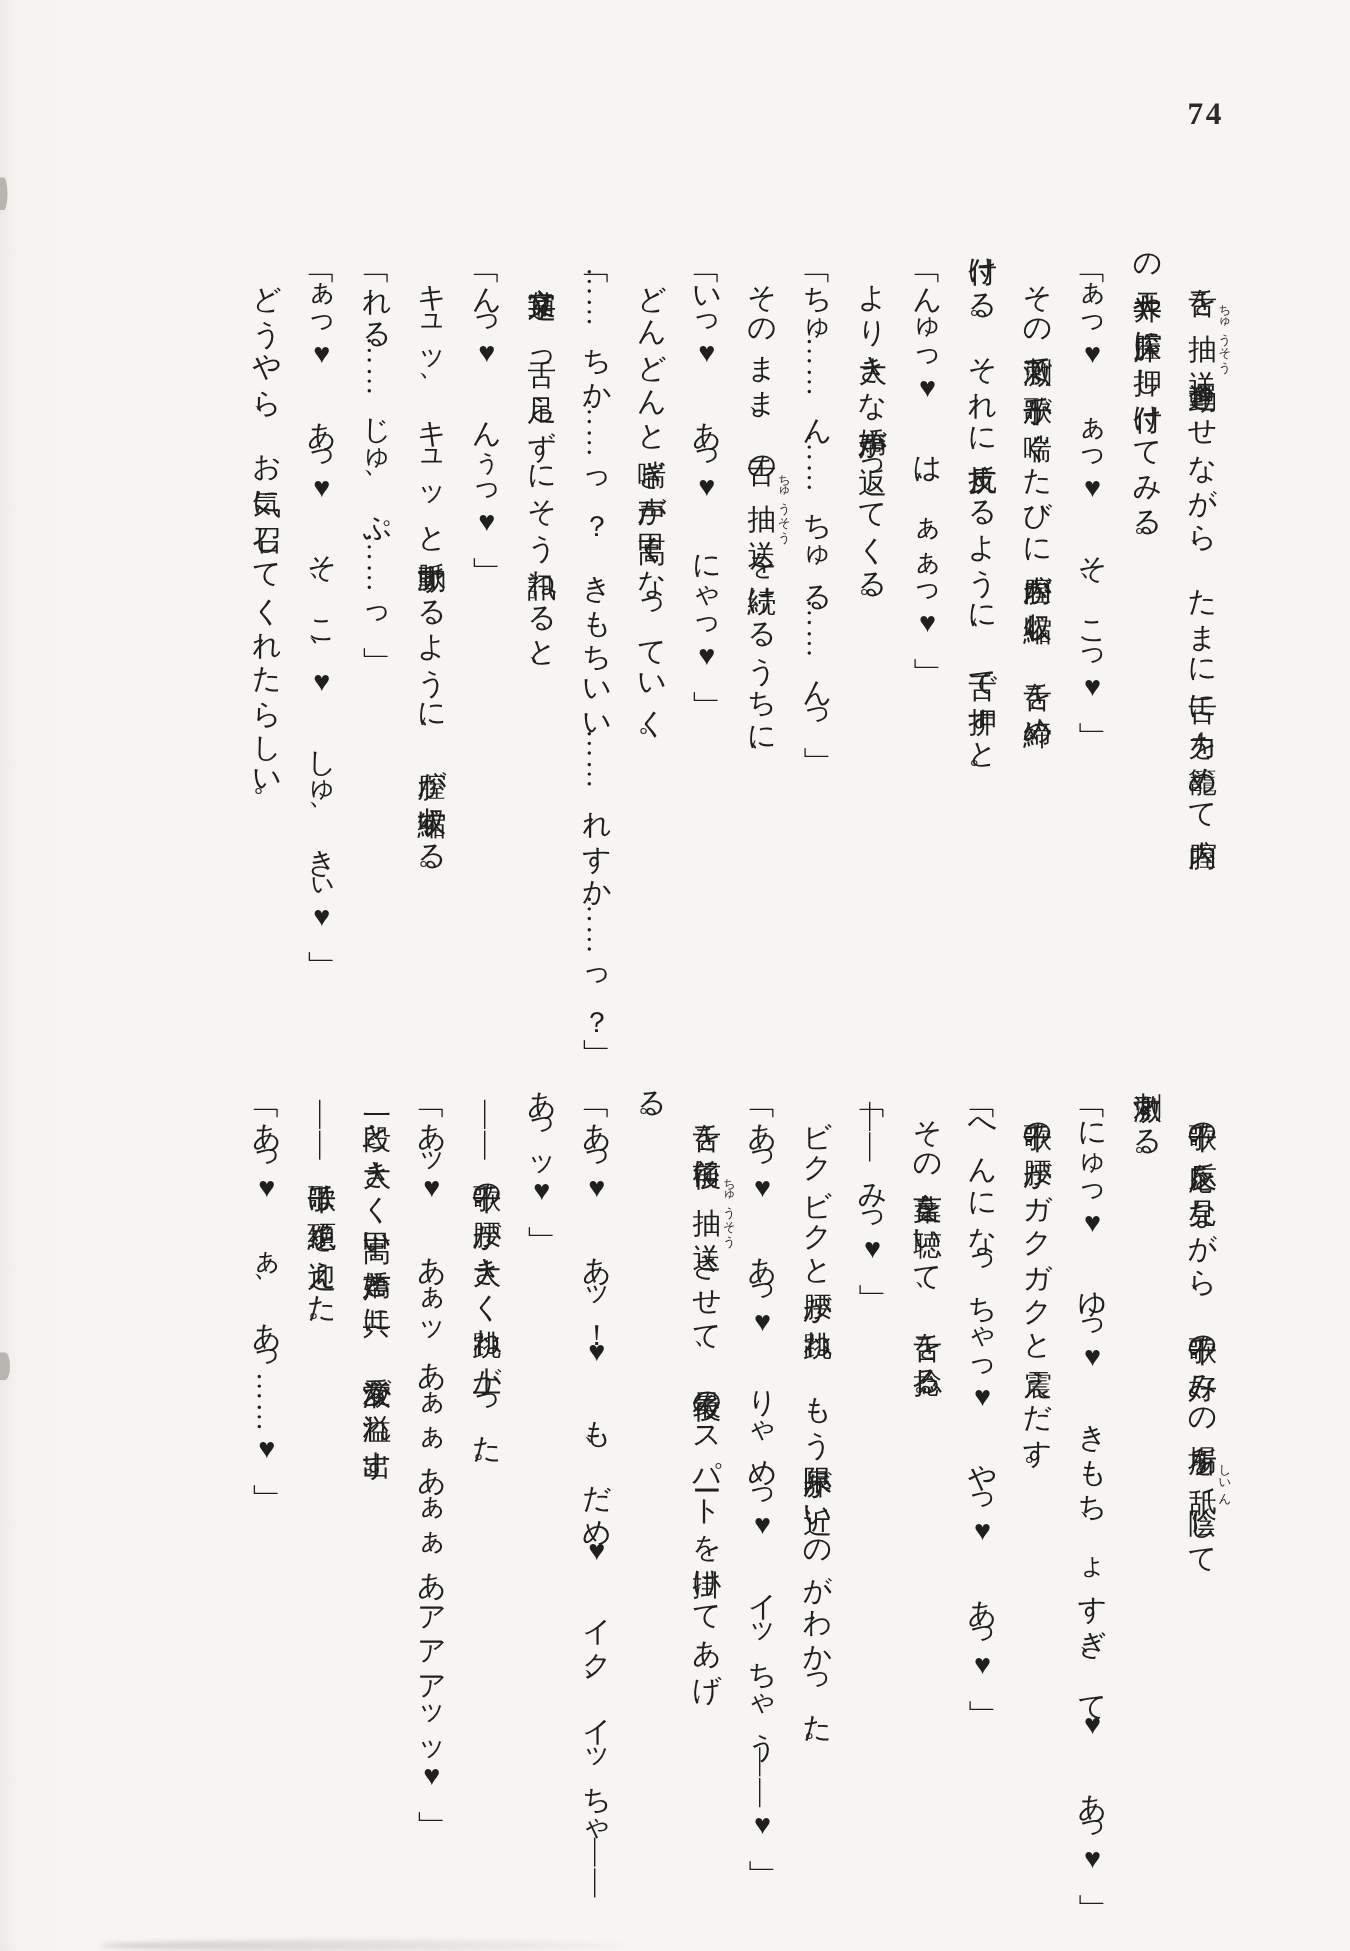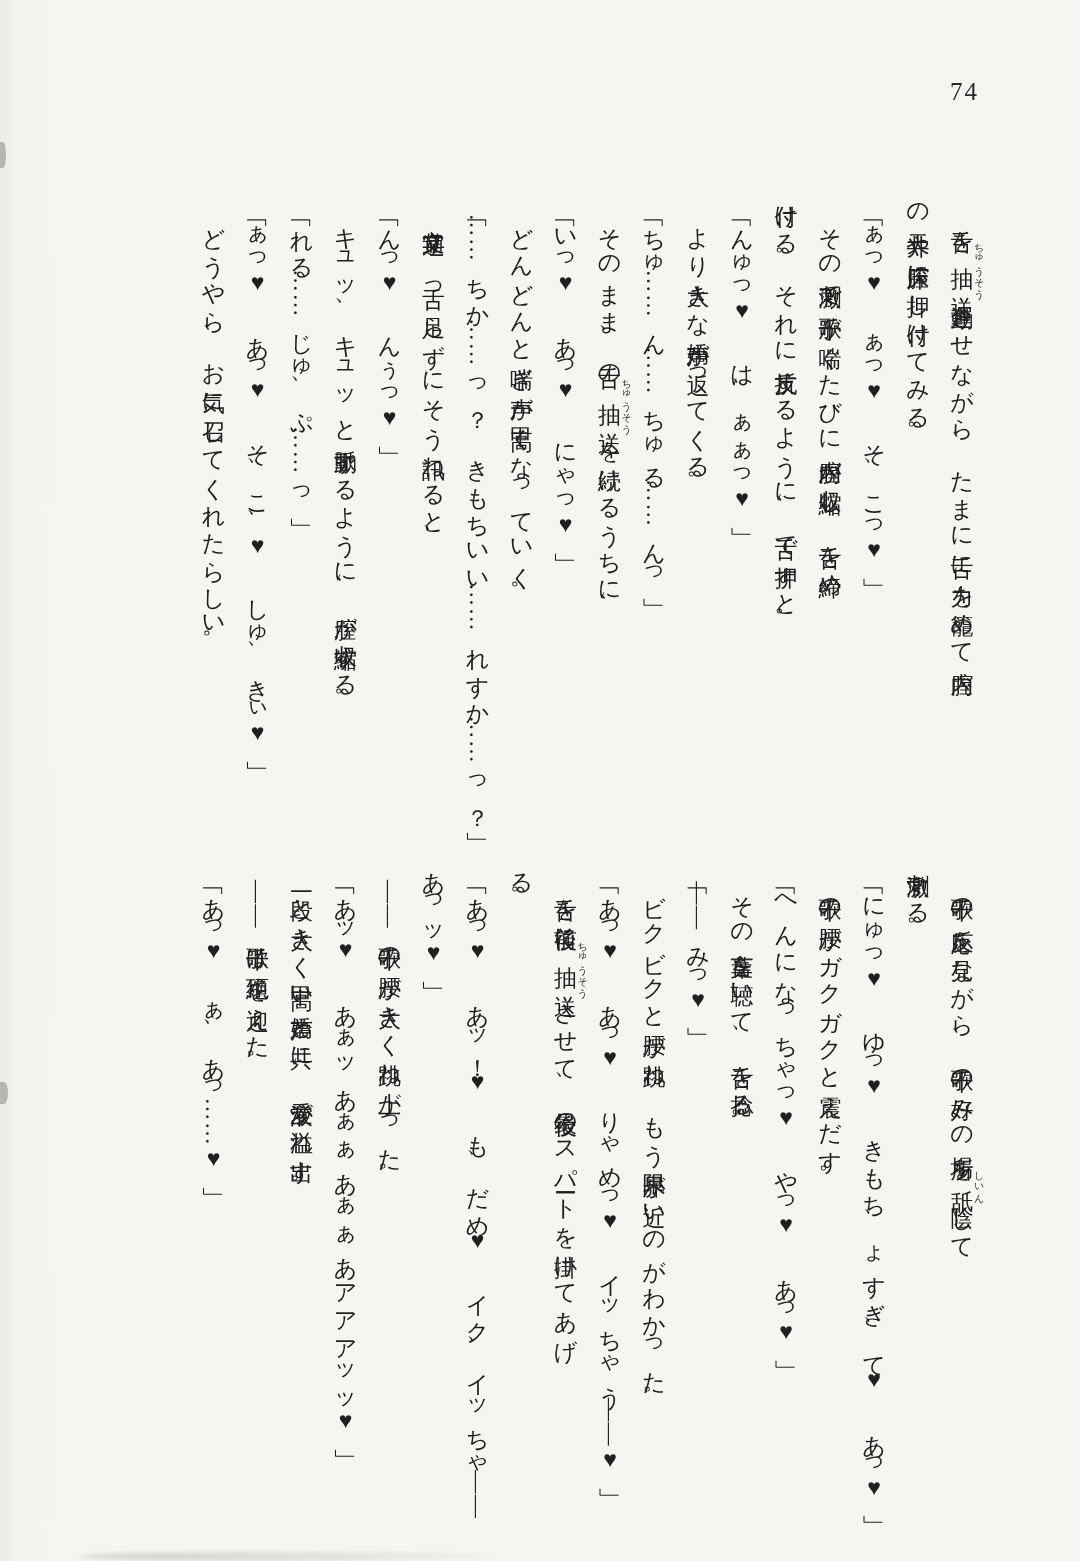--- a/index.html
+++ b/index.html
@@ -19,20 +19,21 @@
     position: absolute;
     inset: 0;
   }
   .page-number {
     position: absolute;
     top: 78px;
     left: 950px;
     font-size: 25px;
     letter-spacing: 2px;
     color: #2a2a2a;
+    font-weight: bold;
   }
   .text-block {
     position: absolute;
     writing-mode: vertical-rl;
     text-orientation: mixed;
     font-size: 23px;
     letter-spacing: 1.5px;
     color: #1f1f1f;
   }
   .text-block.upper {

